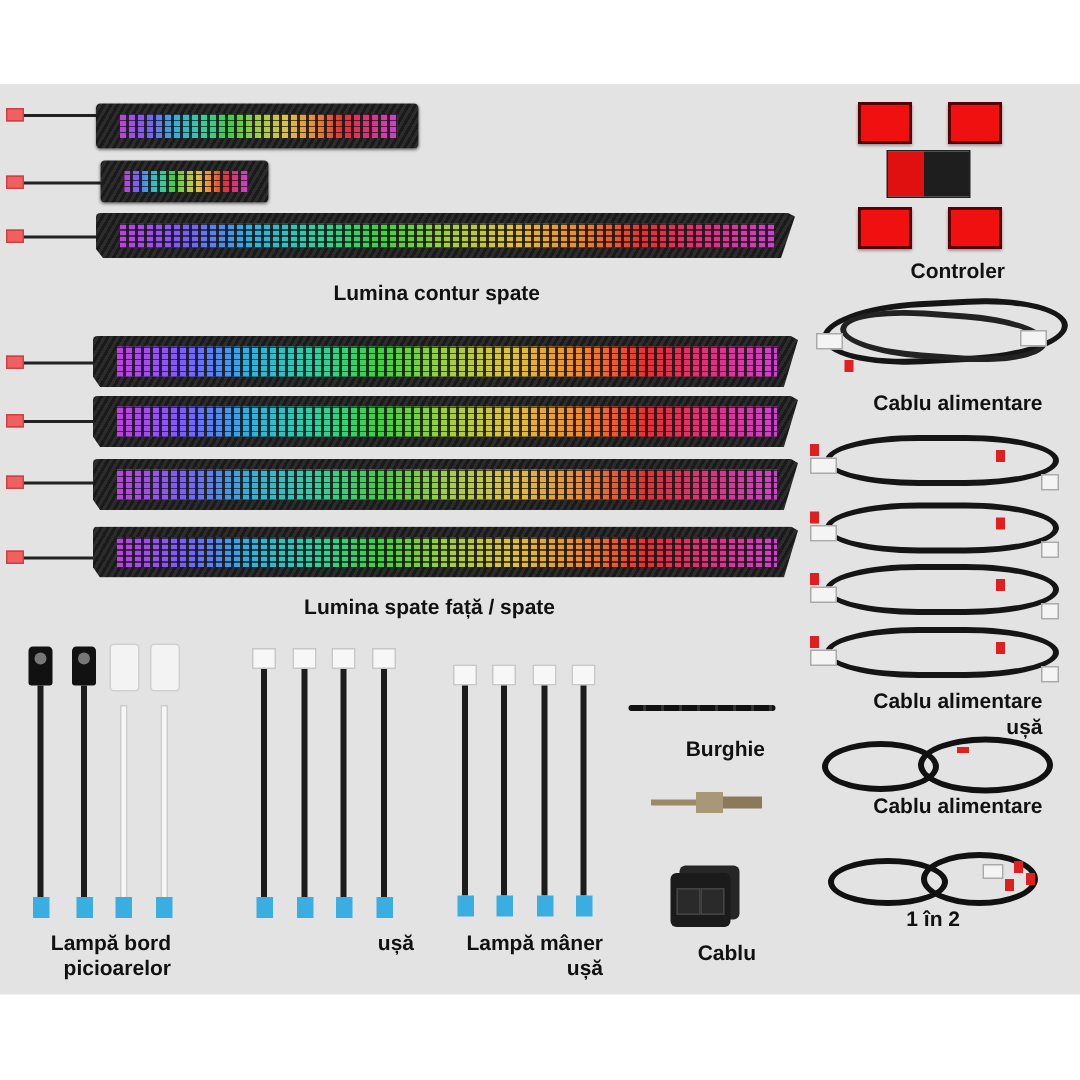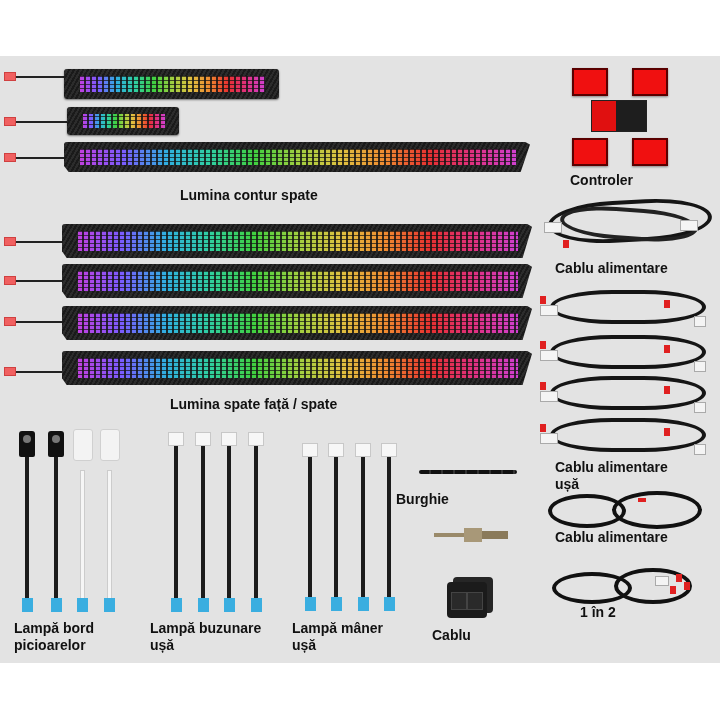--- a/index.html
+++ b/index.html
@@ -1,18 +1,18 @@
 <!DOCTYPE html>
 <html><head>
 <meta charset="utf-8">
 <style>
   html,body{margin:0;padding:0;background:#fff;}
   body{width:720px;height:720px;position:relative;overflow:hidden;font-family:"Liberation Sans",sans-serif;}
   .panel{position:absolute;left:0;top:56px;width:720px;height:607px;background:#e3e3e3;}
-  .label{position:absolute;font-weight:bold;color:#111;font-size:14px;text-align:left;line-height:17px;white-space:nowrap;}
+  .label{position:absolute;font-weight:bold;color:#111;font-size:14px;text-align:right;line-height:17px;white-space:nowrap;}
   
   .bar{position:absolute;height:30px;border-radius:3px;
     background:repeating-linear-gradient(120deg,#1a1a1a 0 2px,#2c2c2c 2px 4px);
     box-shadow:0 1px 2px rgba(0,0,0,.5);overflow:hidden;}
   .bar.slant{clip-path:polygon(0 0,99% 0,100% 8%,98% 100%,1% 100%,0 80%);}
   .bar .leds{position:absolute;left:16px;right:14px;top:7px;bottom:7px;
     background:linear-gradient(90deg,#c040e0,#7a5cff,#2fb0e0,#2fd0a0,#40d040,#a0d040,#e0c040,#f08a30,#e83030,#e03080,#d040d0);}
   .bar .leds::after{content:"";position:absolute;inset:0;
     background:
       repeating-linear-gradient(90deg,transparent 0 4px,rgba(20,20,20,.85) 4px 6px),
@@ -179,21 +179,20 @@
 
   <div class="smallhead" style="left:221px;top:432px"></div>
   <div class="wire" style="left:227px;top:446px;height:152px"></div>
   <div class="bluecon" style="left:224px;top:598px"></div>
 
   <div class="smallhead" style="left:248px;top:432px"></div>
   <div class="wire" style="left:254px;top:446px;height:152px"></div>
   <div class="bluecon" style="left:251px;top:598px"></div>
 
   <div class="label" style="left:150px;top:620px;width:126px">
-    <div>Lampă buzunare</div>
     <div>ușă</div>
   </div>
 </div>
 
 <div>
   <div class="smallhead" style="left:302px;top:443px"></div>
   <div class="wire" style="left:308px;top:457px;height:140px"></div>
   <div class="bluecon" style="left:305px;top:597px"></div>
 
   <div class="smallhead" style="left:328px;top:443px"></div>
@@ -209,21 +208,21 @@
   <div class="bluecon" style="left:384px;top:597px"></div>
 
   <div class="label" style="left:292px;top:620px;width:110px">
     <div>Lampă mâner</div>
     <div>ușă</div>
   </div>
 </div>
 
 <div>
   <div class="drill" style="left:419px;top:470px;width:98px"></div>
-  <div class="label" style="left:396px;top:491px;width:90px">Burghie</div>
+  <div class="label" style="left:420px;top:491px;width:90px">Burghie</div>
   <svg class="bit" style="left:434px;top:524px" width="76" height="22">
     <rect x="0" y="9" width="30" height="4" fill="#9a8a6a"></rect>
     <rect x="30" y="4" width="18" height="14" fill="#a89878"></rect>
     <rect x="48" y="7" width="26" height="8" fill="#8a7a5a"></rect>
   </svg>
 </div>
 
 <div>
   <div class="button-part" style="left:447px;top:582px"></div>
   <div class="label" style="left:432px;top:627px;width:72px">Cablu</div>

